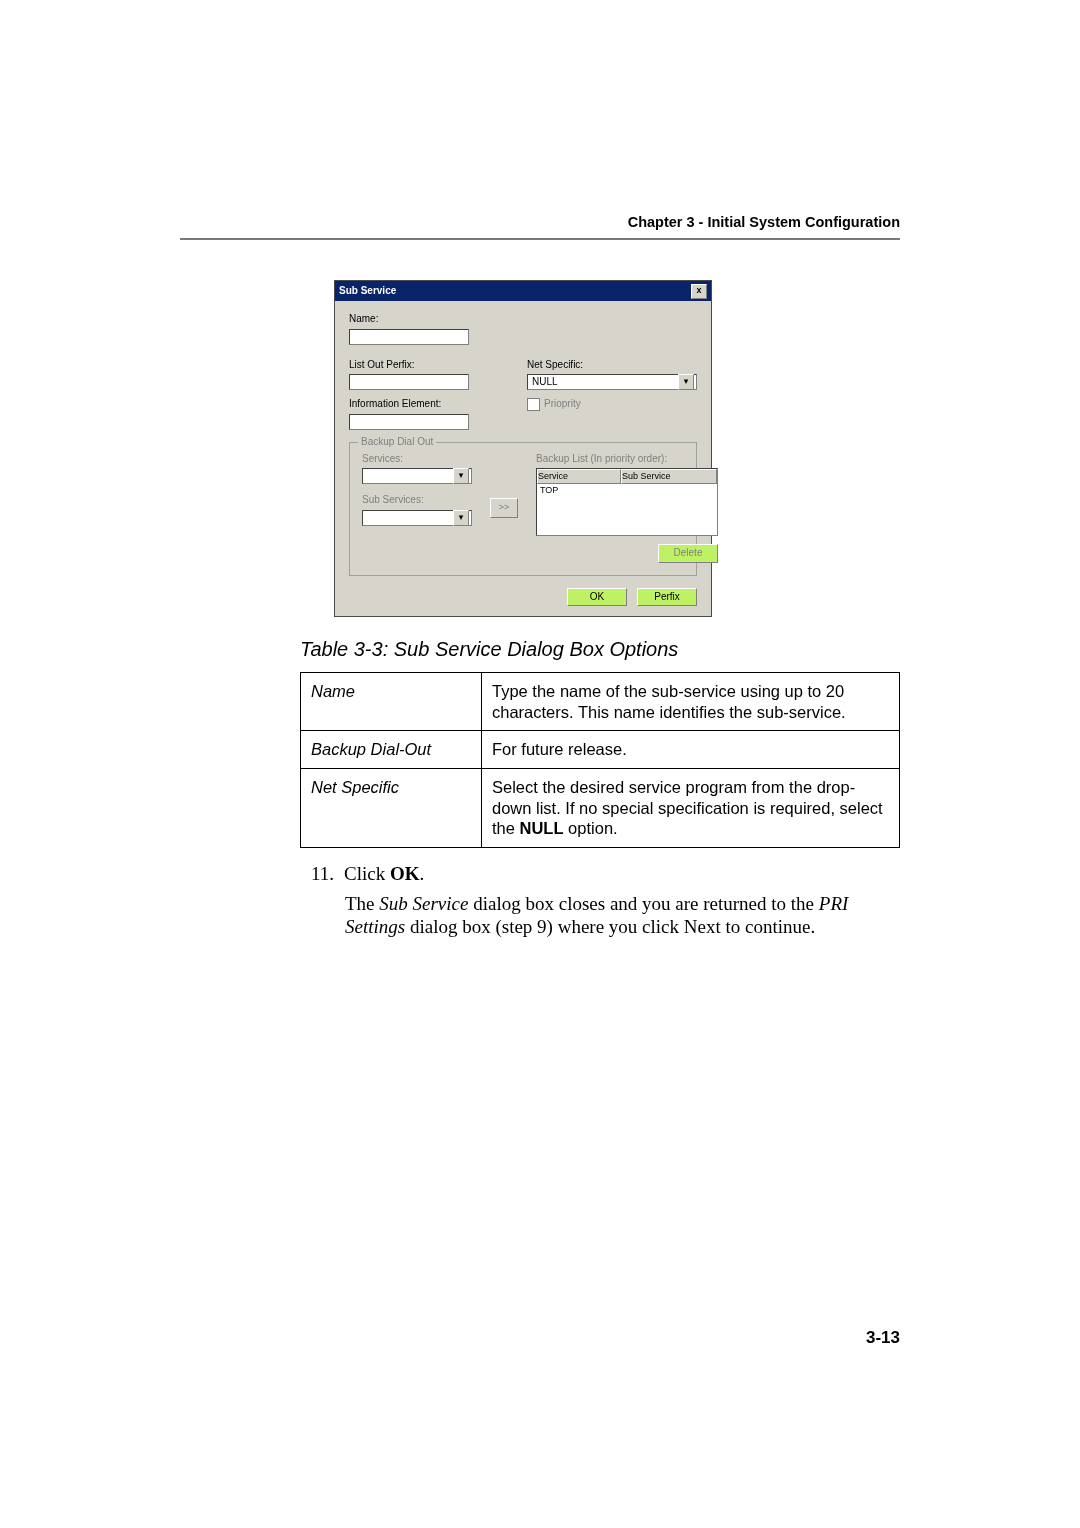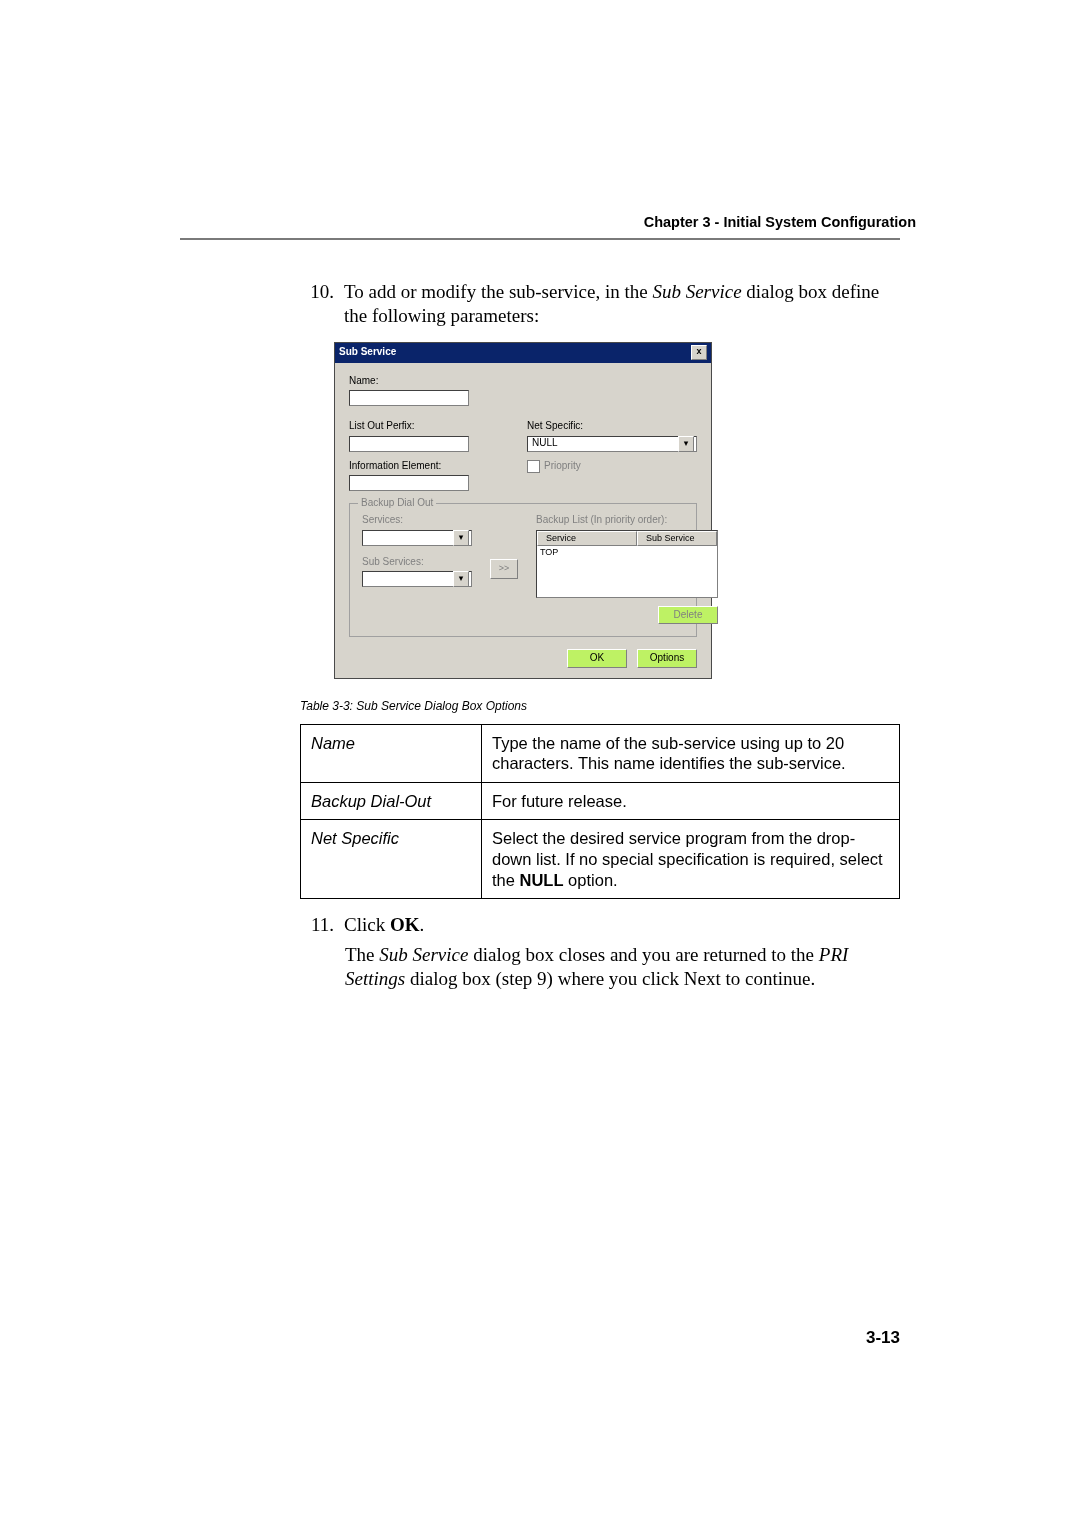--- a/index.html
+++ b/index.html
@@ -14,21 +14,21 @@
   .page {
     position: relative;
     width: 1080px;
     height: 1528px;
     box-sizing: border-box;
     padding: 210px 180px 0 300px;
   }
   .running-head {
     position: absolute;
     top: 214px;
-    right: 164px;
+    right: 180px;
     font-family: Arial, Helvetica, sans-serif;
     font-weight: bold;
     font-size: 14.5px;
   }
   .rule {
     position: absolute;
     top: 238px;
     left: 180px;
     right: 180px;
     height: 2px;
@@ -105,21 +105,21 @@
     padding:0 3px; font-size:10px; color:#808080;
   }
   .disabled-lbl { color:#808080; }
   .tbl {
     background:#fff; border:1px solid #808080; width:180px; height:66px;
     border-top-color:#404040; border-left-color:#404040;
   }
   .tbl-head { display:flex; font-size:9px; }
   .tbl-head div {
     border:1px solid #fff; border-right-color:#808080; border-bottom-color:#808080;
-    background:#d7d4cc; padding:1px 8px;
+    background:#d7d4cc; padding:1px 0;
   }
   .tbl-head .c1 { width:82px; }
   .tbl-head .c2 { flex:1; }
   .tbl-row { font-size:9px; padding:1px 3px; }
   .btn {
     background:#bef264; border:1px solid #fff;
     border-right-color:#808080; border-bottom-color:#808080;
     font-size:10px; padding:2px 0; width:58px; text-align:center;
     display:inline-block;
   }
@@ -128,21 +128,21 @@
     width:26px; height:18px; background:#d7d4cc;
     border:1px solid #fff; border-right-color:#808080; border-bottom-color:#808080;
     text-align:center; font-size:9px; color:#808080; line-height:16px;
   }
   .dlg-actions { display:flex; gap:10px; justify-content:flex-end; margin-top:12px; }
 
   
   .caption {
     font-style: italic;
     font-family: Arial, Helvetica, sans-serif;
-    font-size: 12px;
+    font-size: 20px;
     margin: 20px 0 10px;
   }
 
   
   table.opts {
     border-collapse: collapse;
     width: 100%;
     font-family: Arial, Helvetica, sans-serif;
     font-size: 16.5px;
   }
@@ -169,26 +169,20 @@
 </style>
 </head>
 <body>
 
 <div class="page">
   <div class="running-head">Chapter 3 - Initial System Configuration</div>
   <div class="rule"></div>
 
   <div class="body">
 
-    <div class="ol-item">
-      <div class="ol-num">10.</div>
-      <div class="ol-text">
-        <span>To add or modify the sub-service, in the </span><span class="italic">Sub Service</span><span> dialog box define the following parameters:</span>
-      </div>
-    </div>
 
     <div class="dlg-wrap">
       <div class="dlg">
         <div class="dlg-title">
           <span class="t">Sub Service</span>
           <span class="xbtn">x</span>
         </div>
         <div class="dlg-body">
           <span class="lbl">Name:</span>
           <div class="inp" style="width:120px"></div>
@@ -242,21 +236,21 @@
                 </div>
                 <div style="text-align:right;margin-top:8px">
                   <span class="btn disabled">Delete</span>
                 </div>
               </div>
             </div>
           </div>
 
           <div class="dlg-actions">
             <span class="btn">OK</span>
-            <span class="btn">Options</span>
+            <span class="btn">Perfix</span>
           </div>
         </div>
       </div>
     </div>
 
     <div class="caption">Table 3-3: Sub Service Dialog Box Options</div>
 
     <table class="opts">
       <tbody>
       <tr>

